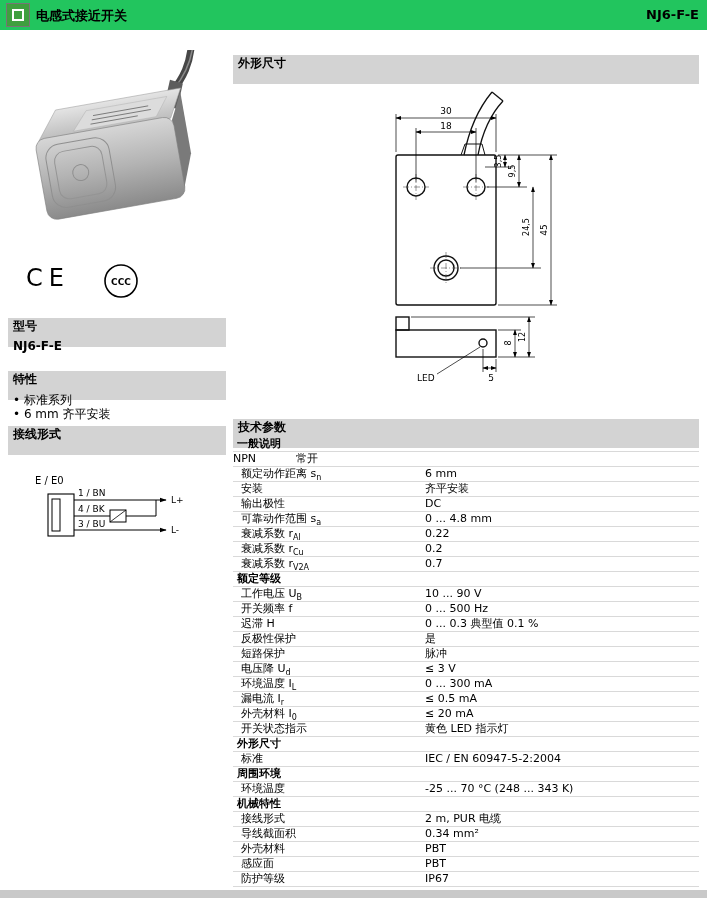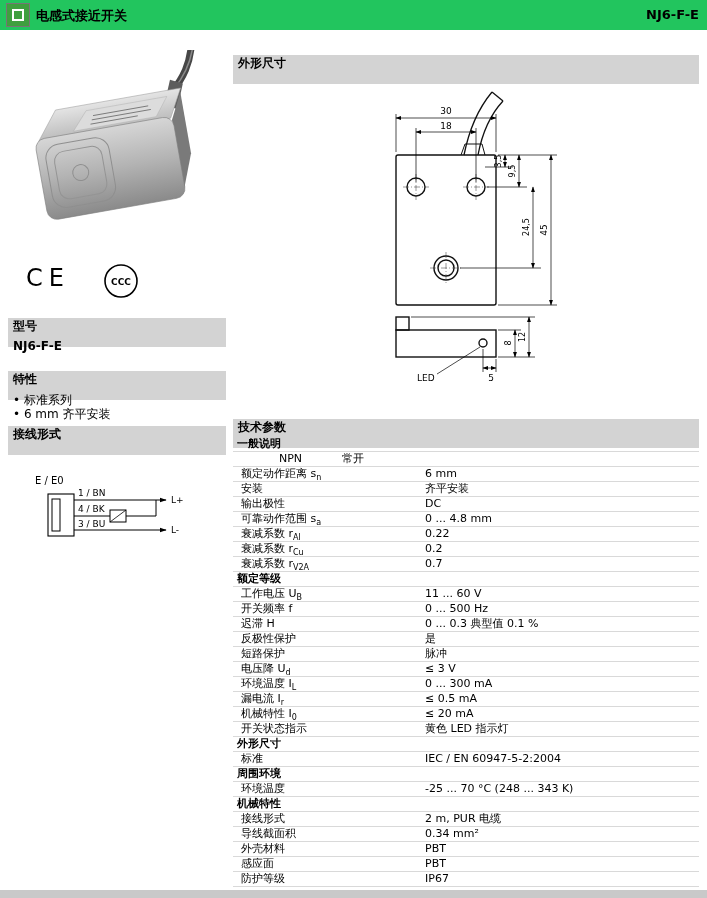--- a/index.html
+++ b/index.html
@@ -29,21 +29,21 @@
   .feature { position:absolute; left:13px; font-size:12px; }
   .feature::before { content:"• "; }
 
   .ce-mark { position:absolute; left:26px; top:264px; font-size:24px; letter-spacing:6px; font-weight:400; }
 
   
   .spec-table { position:absolute; left:233px; top:437px; width:466px; }
   .spec-row { display:flex; height:15px; line-height:14px; font-size:11px; border-bottom:1px solid #d9d9d9; }
   .spec-label { width:192px; flex:none; padding-left:8px; overflow:hidden; white-space:nowrap; }
   .spec-value { white-space:nowrap; }
-  .spec-value.fixed { width:63px; flex:none;margin-left:46px; }
+  .spec-value.fixed { width:63px; flex:none; }
   .spec-section { height:15px; line-height:14px; font-size:11px; font-weight:bold; padding-left:4px; border-bottom:1px solid #d9d9d9; }
   sub { font-size:8px; }
 
   .footer-strip { position:absolute; left:0; top:890px; width:707px; height:8px; background:#c9c9c9; }
 
   svg text { font-family:"DejaVu Sans","Liberation Sans",sans-serif; }
 </style>
 </head>
 <body>
 
@@ -237,21 +237,21 @@
 
   </div>
     <div class="spec-row">
     <span class="spec-label"><span class="lbl-main">衰减系数 r</span><sub class="lbl-sub">V2A</sub></span>
     <span class="spec-value">0.7</span>
 
   </div>
     <div class="spec-section">额定等级</div>
     <div class="spec-row">
     <span class="spec-label"><span class="lbl-main">工作电压 U</span><sub class="lbl-sub">B</sub></span>
-    <span class="spec-value">11 ... 60 V</span>
+    <span class="spec-value">10 ... 90 V</span>
 
   </div>
     <div class="spec-row">
     <span class="spec-label"><span class="lbl-main">开关频率 f</span></span>
     <span class="spec-value">0 ... 500 Hz</span>
 
   </div>
     <div class="spec-row">
     <span class="spec-label"><span class="lbl-main">迟滞 H</span></span>
     <span class="spec-value">0 ... 0.3 典型值 0.1 %</span>
@@ -276,21 +276,21 @@
     <span class="spec-label"><span class="lbl-main">环境温度 I</span><sub class="lbl-sub">L</sub></span>
     <span class="spec-value">0 ... 300 mA</span>
 
   </div>
     <div class="spec-row">
     <span class="spec-label"><span class="lbl-main">漏电流 I</span><sub class="lbl-sub">r</sub></span>
     <span class="spec-value">≤ 0.5 mA</span>
 
   </div>
     <div class="spec-row">
-    <span class="spec-label"><span class="lbl-main">机械特性 I</span><sub class="lbl-sub">0</sub></span>
+    <span class="spec-label"><span class="lbl-main">外壳材料 I</span><sub class="lbl-sub">0</sub></span>
     <span class="spec-value">≤ 20 mA</span>
 
   </div>
     <div class="spec-row">
     <span class="spec-label"><span class="lbl-main">开关状态指示</span></span>
     <span class="spec-value">黄色 LED 指示灯</span>
 
   </div>
     <div class="spec-section">外形尺寸</div>
     <div class="spec-row">

